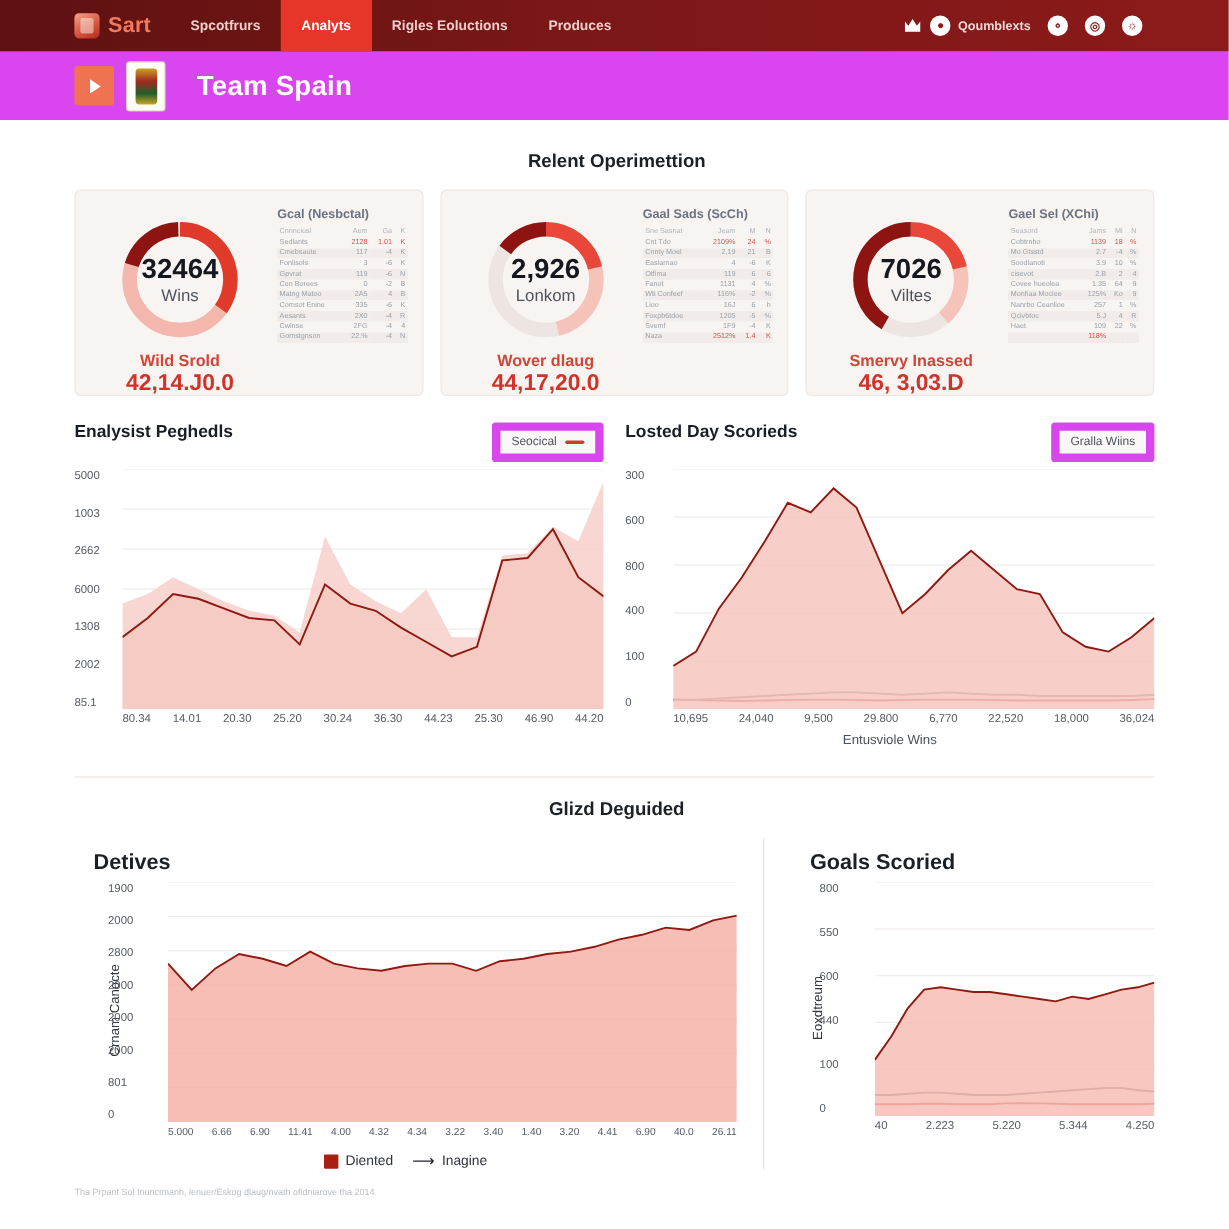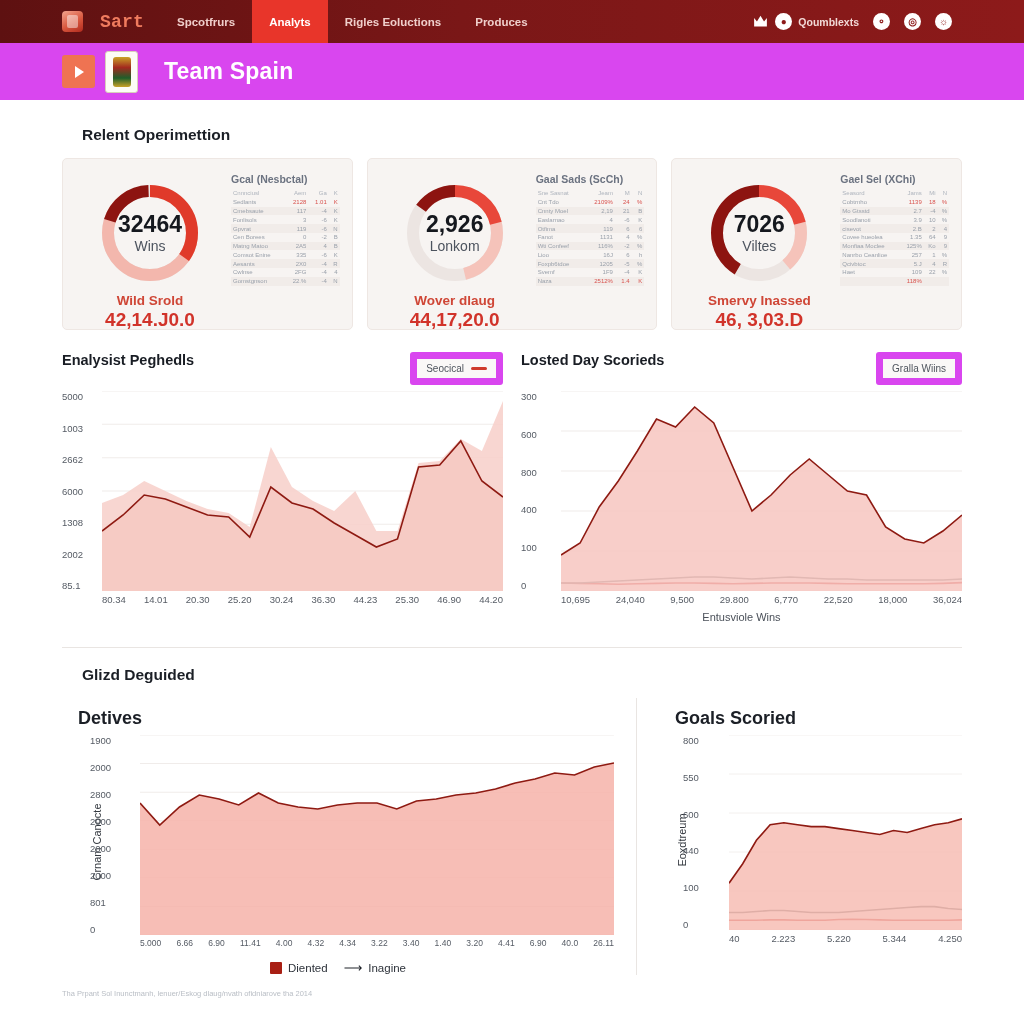--- a/index.html
+++ b/index.html
@@ -14,23 +14,22 @@
   
   .topnav {
     height: 43px;
     background: #6e1414;
     background: linear-gradient(90deg,#5e1111 0%,#7a1717 45%,#8d1a1a 100%);
     display: flex;
     align-items: stretch;
     position: relative;
   }
   .brand {
-    display: flex; align-items: center; gap: 17px;
+    display: flex; align-items: center; gap: 7px;
     padding: 0 16px 0 62px;
-    font-family: Liberation Mono, monospace;
   }
   .brand-mark {
     width: 21px; height: 21px; border-radius: 4px;
     background: linear-gradient(150deg,#f3a48e 0%,#d9583f 55%,#b02a1d 100%);
     position: relative; flex: none;
   }
   .brand-mark::after{
     content:""; position:absolute; left:5px; top:4px; width:11px; height:13px;
     background:#fff; opacity:.45; border-radius:2px;
   }
@@ -79,21 +78,22 @@
   .crest-inner{
     width:18px;height:30px;border-radius:3px;
     background:linear-gradient(180deg,#c9a227 0%,#a32a1e 35%,#1f5e2a 70%,#c9a227 100%);
   }
   .banner-title { font-size: 23px; font-weight: 700; color:#fff; margin-left:16px; letter-spacing:.2px;}
 
   
   .page { padding: 0 62px; background:#fff; }
   .section-title {
     font-size: 15.5px; font-weight: 700; color:#1b1f26;
-    margin: 26px 0 14px 20px;
+    margin: 26px 0 14px 4px;
+    text-align: center;
   }
 
   
   .kpi-row { display: flex; gap: 14px; }
   .kpi-card {
     flex: 1; background: #f7f4f2; border:1px solid #eee7e3; border-radius: 5px;
     height: 172px; display: flex; padding: 10px 12px; gap: 6px; overflow:hidden;
   }
   .kpi-left {
     width: 150px; flex: none; display:flex; flex-direction:column;

